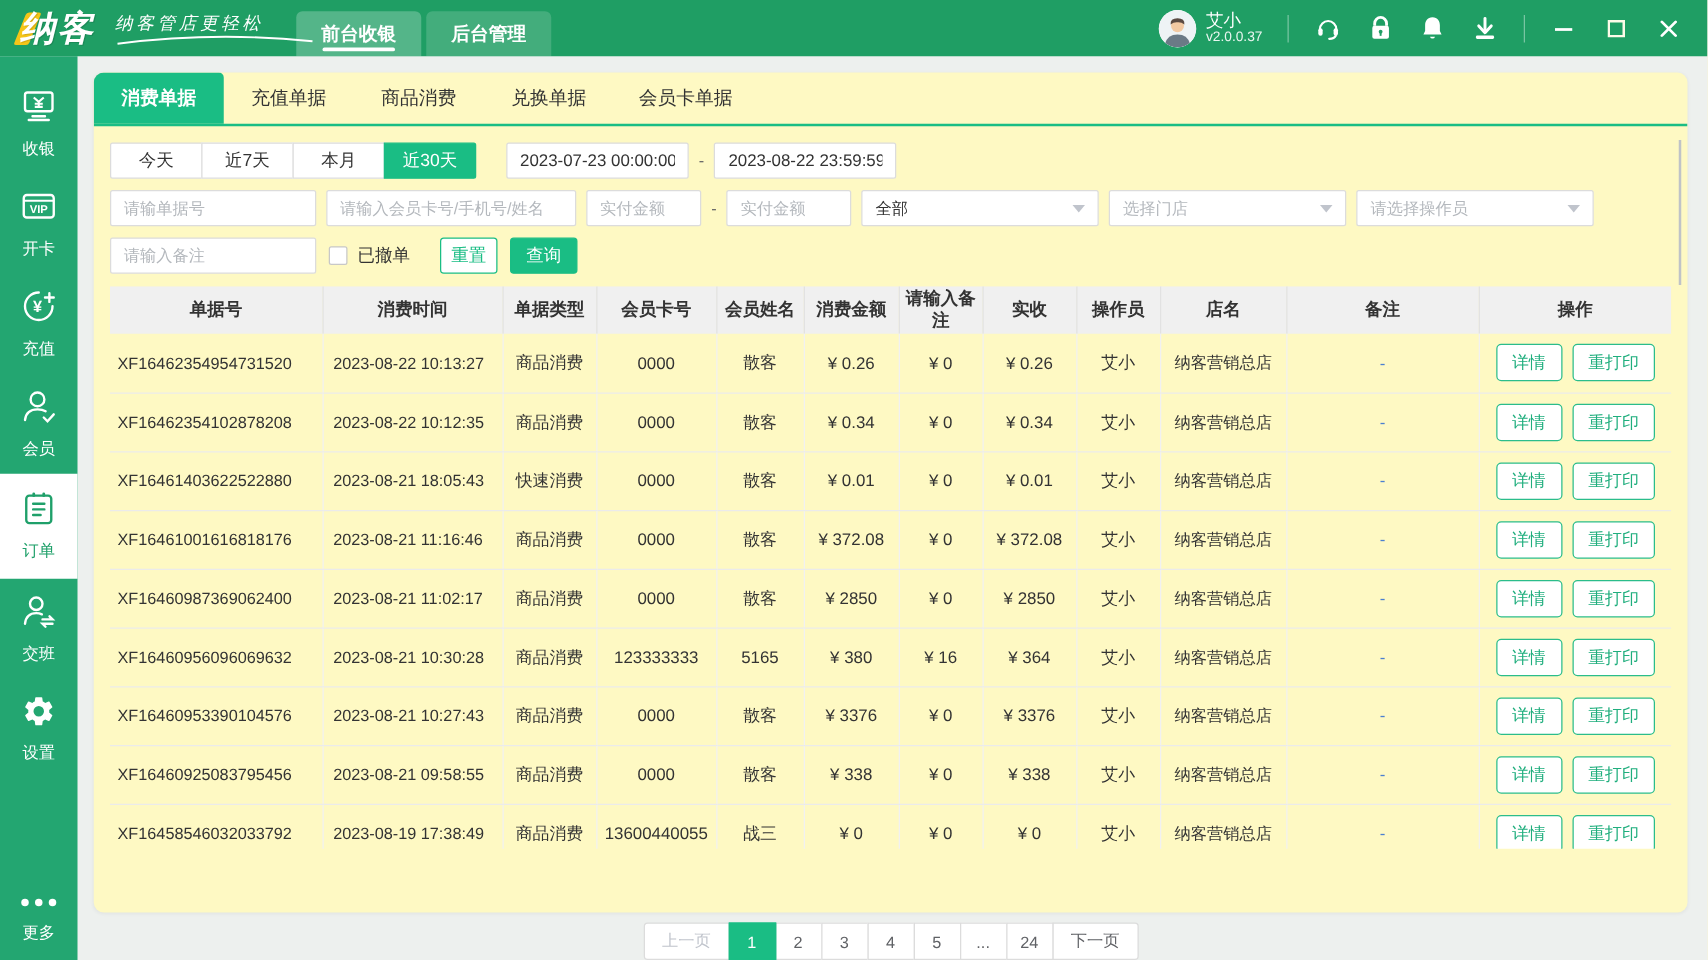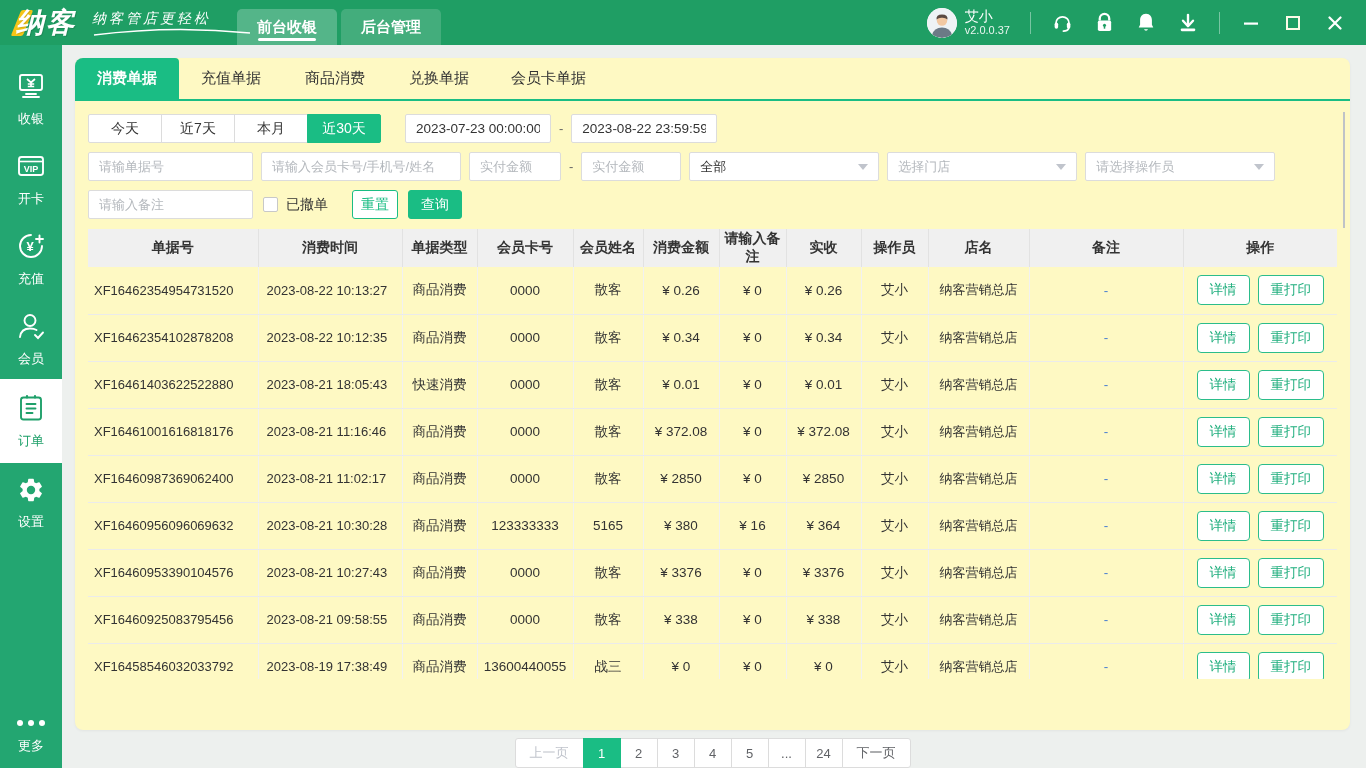--- a/index.html
+++ b/index.html
@@ -227,20 +227,28 @@
           </svg></span>
       <span class="lbl">会员</span>
     </div>
     <div class="side-item active">
       <span><svg width="30" height="30" viewBox="0 0 30 30" fill="none" stroke="#1fa06a" stroke-width="1.9" stroke-linecap="round">
             <rect x="5" y="4.5" width="20" height="22" rx="2.5"></rect>
             <path d="M11 4.5 v-1.5 M19 4.5 v-1.5" stroke-width="2.2"></path>
             <path d="M10.5 11 h9 M10.5 15.5 h9 M10.5 20 h6"></path>
           </svg></span>
       <span class="lbl">订单</span>
+    </div>
+    <div class="side-item">
+      <span><svg width="30" height="30" viewBox="0 0 30 30" fill="none" stroke="#fff" stroke-width="1.9" stroke-linecap="round">
+            <circle cx="13" cy="9" r="5"></circle>
+            <path d="M4 25 Q5 16.5 13 16.5 Q15.5 16.5 17.5 17.5"></path>
+            <path d="M18 21.5 h8 l-2.4 -2.4 M26 25 h-8 l2.4 2.4"></path>
+          </svg></span>
+      <span class="lbl">交班</span>
     </div>
     <div class="side-item">
       <span><svg width="28" height="28" viewBox="0 0 24 24">
             <path fill-rule="evenodd" fill="#fff" d="M19.14 12.94c.04-.3.06-.61.06-.94s-.02-.64-.07-.94l2.03-1.58a.49.49 0 0 0 .12-.61l-1.92-3.32a.49.49 0 0 0-.59-.22l-2.39.96c-.5-.38-1.03-.7-1.62-.94l-.36-2.54a.48.48 0 0 0-.48-.41h-3.84c-.24 0-.43.17-.47.41l-.36 2.54c-.59.24-1.13.57-1.62.94l-2.39-.96a.49.49 0 0 0-.59.22L2.74 8.87c-.12.21-.08.47.12.61l2.03 1.58c-.05.3-.09.63-.09.94s.02.64.07.94l-2.03 1.58a.49.49 0 0 0-.12.61l1.92 3.32c.12.22.37.29.59.22l2.39-.96c.5.38 1.03.7 1.62.94l.36 2.54c.05.24.24.41.48.41h3.84c.24 0 .44-.17.47-.41l.36-2.54c.59-.24 1.13-.56 1.62-.94l2.39.96c.22.08.47 0 .59-.22l1.92-3.32a.49.49 0 0 0-.12-.61l-2.01-1.58zM12 15.6a3.6 3.6 0 1 1 0-7.2 3.6 3.6 0 0 1 0 7.2z"></path>
           </svg></span>
       <span class="lbl">设置</span>
     </div>
     <div class="side-item more">
       <span><svg width="32" height="10" viewBox="0 0 32 10">
             <circle cx="5" cy="5" r="3" fill="#fff"></circle>

